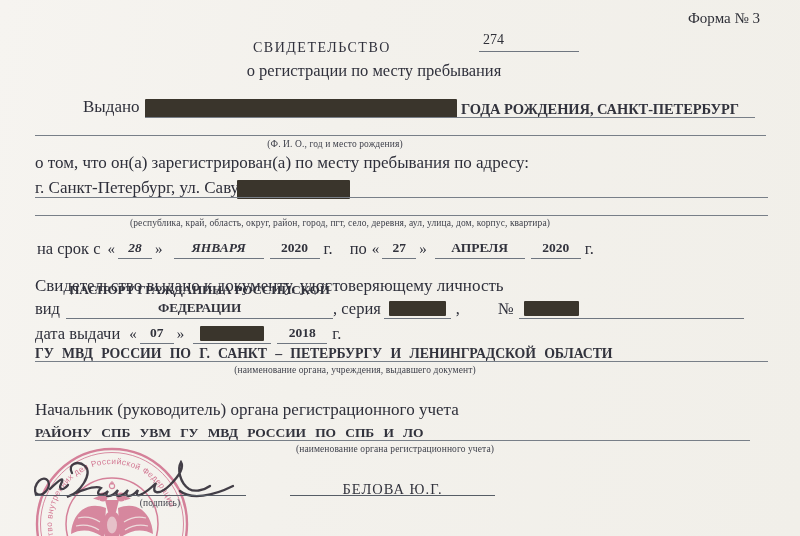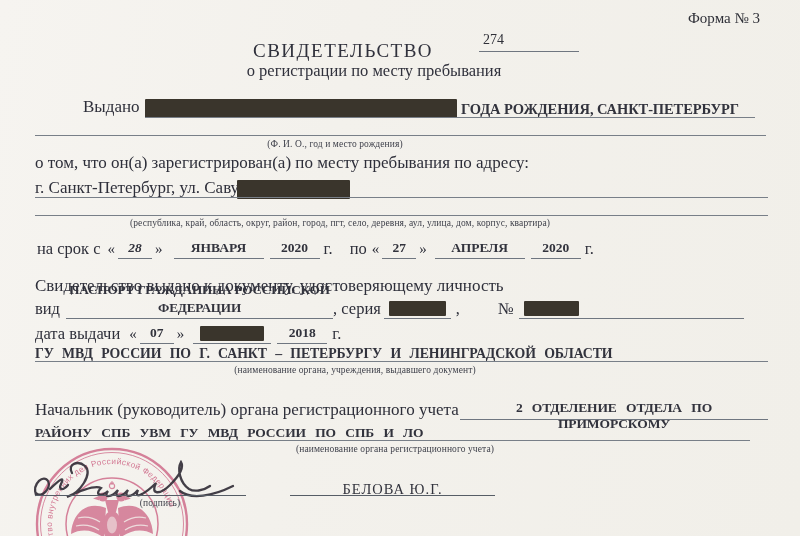--- a/index.html
+++ b/index.html
@@ -17,21 +17,21 @@
   .line{position:absolute;border-bottom:1.4px solid #787f88;height:0;}
   .redact{position:absolute;background:#3a352c;border-radius:1px;}
   .redact-inline{display:inline-block;background:#3a352c;height:15px;vertical-align:bottom;margin-bottom:1px;border-radius:1px;}
   .bold-caps{font-weight:700;font-size:14px;color:#32333d;letter-spacing:-0.1px;}
   .row{position:absolute;display:flex;align-items:flex-end;}
   .ucell{display:inline-block;border-bottom:1.4px solid #6f7680;text-align:center;
          font-weight:700;font-size:13.5px;color:#32333d;line-height:18px;padding-bottom:1px;}
   .lbl{font-size:16.5px;line-height:20px;color:#2e2f3a;}
   .quote{font-size:15px;line-height:20px;padding:0 3px;color:#2e2f3a;}
   .pre{white-space:pre;}
-  .title{font-size:19px;letter-spacing:1.5px;color:#30313c;}
+  .title{font-size:14px;letter-spacing:1.5px;color:#30313c;}
   .subtitle{font-size:16.5px;color:#30313c;text-align:center;}
   .ws{word-spacing:5px;}
   .ws2{word-spacing:6px;}
 </style>
 </head>
 <body>
 
 <div class="paper">
 
   <div class="abs" style="right:40px;top:10px;font-size:15px;text-align:center;">Форма № 3</div>
@@ -56,21 +56,21 @@
   <div class="line" style="left:35px;top:197px;width:733px;"></div>
 
   <div class="line" style="left:35px;top:215px;width:733px;"></div>
   <div class="abs caption" style="left:100px;top:218px;width:480px;">(республика, край, область, округ, район, город, пгт, село, деревня, аул, улица, дом, корпус, квартира)</div>
 
   <div class="row" style="left:37px;top:237px;height:22px;">
     <span class="lbl">на срок с</span>
     <span class="quote" style="margin-left:4px;">«</span>
     <span class="ucell" style="width:34px;font-style:italic;">28</span>
     <span class="quote">»</span>
-    <span class="ucell" style="width:90px;margin-left:8px;">ЯНВАРЯ</span>
+    <span class="ucell" style="width:90px;margin-left:8px;font-style:italic;">ЯНВАРЯ</span>
     <span class="ucell" style="width:50px;margin-left:6px;">2020</span>
     <span class="lbl" style="margin-left:4px;">г.</span>
     <span class="lbl" style="margin-left:17px;">по</span>
     <span class="quote" style="margin-left:2px;">«</span>
     <span class="ucell" style="width:34px;">27</span>
     <span class="quote">»</span>
     <span class="ucell" style="width:90px;margin-left:5px;">АПРЕЛЯ</span>
     <span class="ucell" style="width:50px;margin-left:6px;">2020</span>
     <span class="lbl" style="margin-left:4px;">г.</span>
   </div>
@@ -95,21 +95,20 @@
     <span class="ucell" style="width:78px;margin-left:6px;"><span class="redact-inline" style="width:64px;"></span></span>
     <span class="ucell" style="width:50px;margin-left:6px;">2018</span>
     <span class="lbl" style="margin-left:5px;">г.</span>
   </div>
 
   <div class="abs bold-caps ws" style="left:35px;top:346px;font-size:13.8px;">ГУ МВД РОССИИ ПО Г. САНКТ – ПЕТЕРБУРГУ И ЛЕНИНГРАДСКОЙ ОБЛАСТИ</div>
   <div class="line" style="left:35px;top:361px;width:733px;"></div>
   <div class="abs caption" style="left:180px;top:365px;width:350px;">(наименование органа, учреждения, выдавшего документ)</div>
 
   <div class="abs body-text" style="left:35px;top:400px;">Начальник (руководитель) органа регистрационного учета</div>
-  <div class="abs bold-caps ws2" style="left:460px;top:400px;width:308px;height:19px;border-bottom:1.4px solid #6f7680;text-align:center;font-size:13.5px;">2 ОТДЕЛЕНИЕ ОТДЕЛА ПО ПРИМОРСКОМУ</div>
   <div class="abs bold-caps ws2" style="left:35px;top:425px;width:715px;height:16px;font-size:13.5px;">РАЙОНУ СПБ УВМ ГУ МВД РОССИИ ПО СПБ И ЛО</div>
   <div class="line" style="left:35px;top:440px;width:715px;"></div>
   <div class="abs caption" style="left:220px;top:444px;width:350px;">(наименование органа регистрационного учета)</div>
 
   <svg class="abs" style="left:30px;top:442px;" width="164" height="164" viewBox="-82 -82 164 164">
     <g stroke="#c23b66" fill="none" opacity="0.62">
       <circle r="75" stroke-width="2.4"></circle>
       <circle r="71.5" stroke-width="0.9"></circle>
       <circle r="46" stroke-width="1.5"></circle>
     </g>

